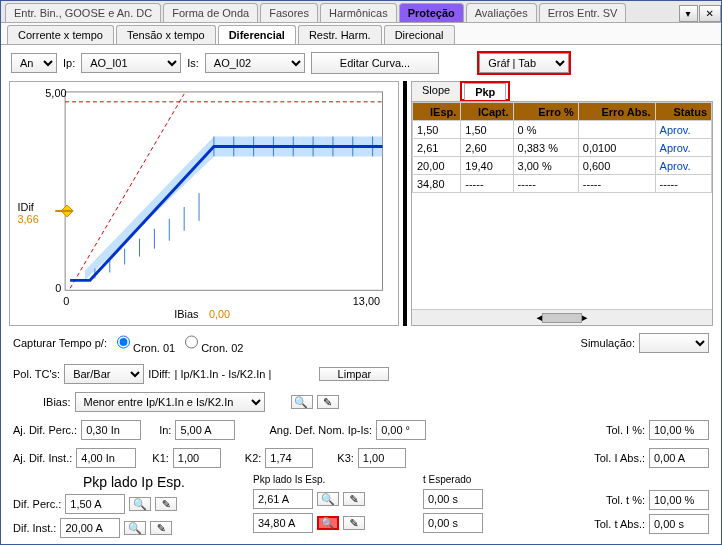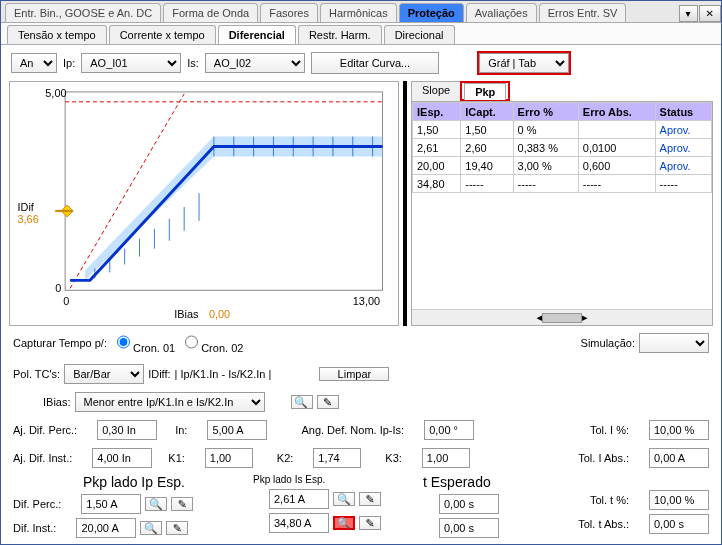--- a/index.html
+++ b/index.html
@@ -1,20 +1,20 @@
 <!DOCTYPE html>
 <html><head>
 <meta charset="utf-8">
 <style>
 * { box-sizing: border-box; margin: 0; padding: 0; font-family: Tahoma, Arial, sans-serif; font-size: 11px; }
 body { background: #fff; width: 722px; height: 545px; position: relative; border: 1px solid #3b5998; overflow: hidden; }
 
 .top-tabs { display: flex; align-items: flex-end; background: #e8e8e8; height: 22px; border-bottom: 1px solid #aaa; padding-left: 4px; }
 .top-tabs .tab { padding: 3px 8px; border: 1px solid #aaa; border-bottom: none; border-radius: 4px 4px 0 0; margin-right: 2px; background: #f0f0f0; color: #444; cursor: pointer; }
-.top-tabs .tab.active { background: #3b82f6; font-weight: bold; color: #000; }
+.top-tabs .tab.active { background: #8b5cf6; font-weight: bold; color: #000; }
 .top-tabs .win-ctrls { margin-left: auto; display: flex; }
 .top-tabs .win-ctrls span { padding: 2px 6px; border: 1px solid #999; background: linear-gradient(#fff,#ddd); cursor: pointer; margin-left:1px; font-size:10px; }
 
 .sub-tabs { display: flex; height: 22px; border-bottom: 1px solid #aaa; padding-left: 6px; padding-top:2px; background:#fafafa; }
 .sub-tabs .tab { padding: 3px 10px; border: 1px solid #aaa; border-bottom: none; border-radius: 3px 3px 0 0; margin-right: 2px; background: #f0f0f0; cursor: pointer; }
 .sub-tabs .tab.active { background: #fff; font-weight: bold; }
 
 .toolbar { display: flex; align-items: center; gap: 6px; padding: 6px 10px; height: 36px; }
 .toolbar select, .toolbar button, .params select, .params input { border: 1px solid #999; background: linear-gradient(#fff,#eee); padding: 2px 4px; height: 20px; font-size:11px; }
 .toolbar .edit-btn { padding: 2px 28px; height:22px; }
@@ -28,30 +28,30 @@
 .chart-box svg { width: 100%; height: 100%; }
 .divider { width: 4px; background: #000; }
 .right-panel { width: 302px; display: flex; flex-direction: column; }
 .right-tabs { display: flex; height: 20px; }
 .right-tabs .tab { padding:2px 10px; border:1px solid #aaa; border-bottom:none; background:#f0f0f0; cursor:pointer; }
 .right-tabs .pkp-box { border:2px solid #d00; padding:0 2px; margin-left:-1px; }
 .right-tabs .pkp-box .tab { background:#fff; font-weight:bold; }
 .grid-wrap { flex:1; border:1px solid #aaa; overflow:hidden; display:flex; flex-direction:column; }
 table { width:100%; border-collapse:collapse; }
 th, td { border:1px solid #ccc; padding:2px 4px; text-align:left; height:18px; }
-th { background:#c4b5fd; font-weight:bold; }
+th { background:#a16207; font-weight:bold;text-align:right; }
 td.status { color:#0044cc; }
 .scroll-spacer { flex:1; background:#fff; }
 .hscroll { height:16px; background:#eee; border-top:1px solid #ccc; display:flex; align-items:center; justify-content:center; }
 .hscroll .thumb { width:40px; height:10px; background:#ccc; border:1px solid #999; }
 
 .params { padding: 6px 12px; }
 .row { display:flex; align-items:center; gap:4px; margin-bottom:4px; height:24px; }
 .row label { white-space:nowrap; }
-.row input { width:60px; height:20px; padding:2px 4px; border:1px solid #999; background:#fff; text-align:left;margin-left:16px; }
+.row input { width:60px; height:20px; padding:2px 4px; border:1px solid #999; background:#fff; text-align:left; }
 .row select { height:20px; }
 .icon-btn { width:22px; height:14px; border:1px solid #999; background:linear-gradient(#fff,#eee); display:inline-flex; align-items:center; justify-content:center; cursor:pointer; }
 .icon-btn.red { border:2px solid #d00; background:#f66; }
 .radio-row { display:flex; align-items:center; justify-content:center; gap:10px; margin-bottom:8px; }
 .radio-row input[type=radio]{ margin-right:3px; }
 .sim-box { margin-left:auto; display:flex; align-items:center; gap:4px; }
 .sim-box select { width:70px; }
 .flex-sp { flex:1; }
 .col-right { margin-left:auto; display:flex; align-items:center; gap:4px; }
 .col-right input { width:60px; }
@@ -67,22 +67,22 @@
   <div class="tab active">Proteção</div>
   <div class="tab">Avaliações</div>
   <div class="tab">Erros Entr. SV</div>
   <div class="win-ctrls">
     <span>▾</span>
     <span>✕</span>
   </div>
 </div>
 
 <div class="sub-tabs">
+  <div class="tab">Corrente x tempo</div>
   <div class="tab">Tensão x tempo</div>
-  <div class="tab">Corrente x tempo</div>
   <div class="tab active">Diferencial</div>
   <div class="tab">Restr. Harm.</div>
   <div class="tab">Direcional</div>
 </div>
 
 <div class="toolbar">
   <select class="an-sel"><option>An</option></select>
   <label>Ip:</label>
   <select class="sel-wide"><option>AO_I01</option></select>
   <label>Is:</label>
@@ -278,21 +278,21 @@
         <span class="icon-btn">🔍</span>
         <span class="icon-btn">✎</span>
       </div>
       <div class="row" style="margin:0">
         <input value="34,80 A" style="">
         <span class="icon-btn red">🔍</span>
         <span class="icon-btn">✎</span>
       </div>
     </div>
     <div style="width:90px">
-      <div style="font-size:14px;margin-bottom:2px">t Esperado</div>
+      <div style="font-size:10px;margin-bottom:2px">t Esperado</div>
       <div class="row" style="margin:0">
           <input value="0,00 s" style="">
         </div>
       <div class="row" style="margin:0">
           <input value="0,00 s" style="">
         </div>
     </div>
     <div class="flex-sp"></div>
     <div style="width:140px">
       <div style="height:14px"></div>

